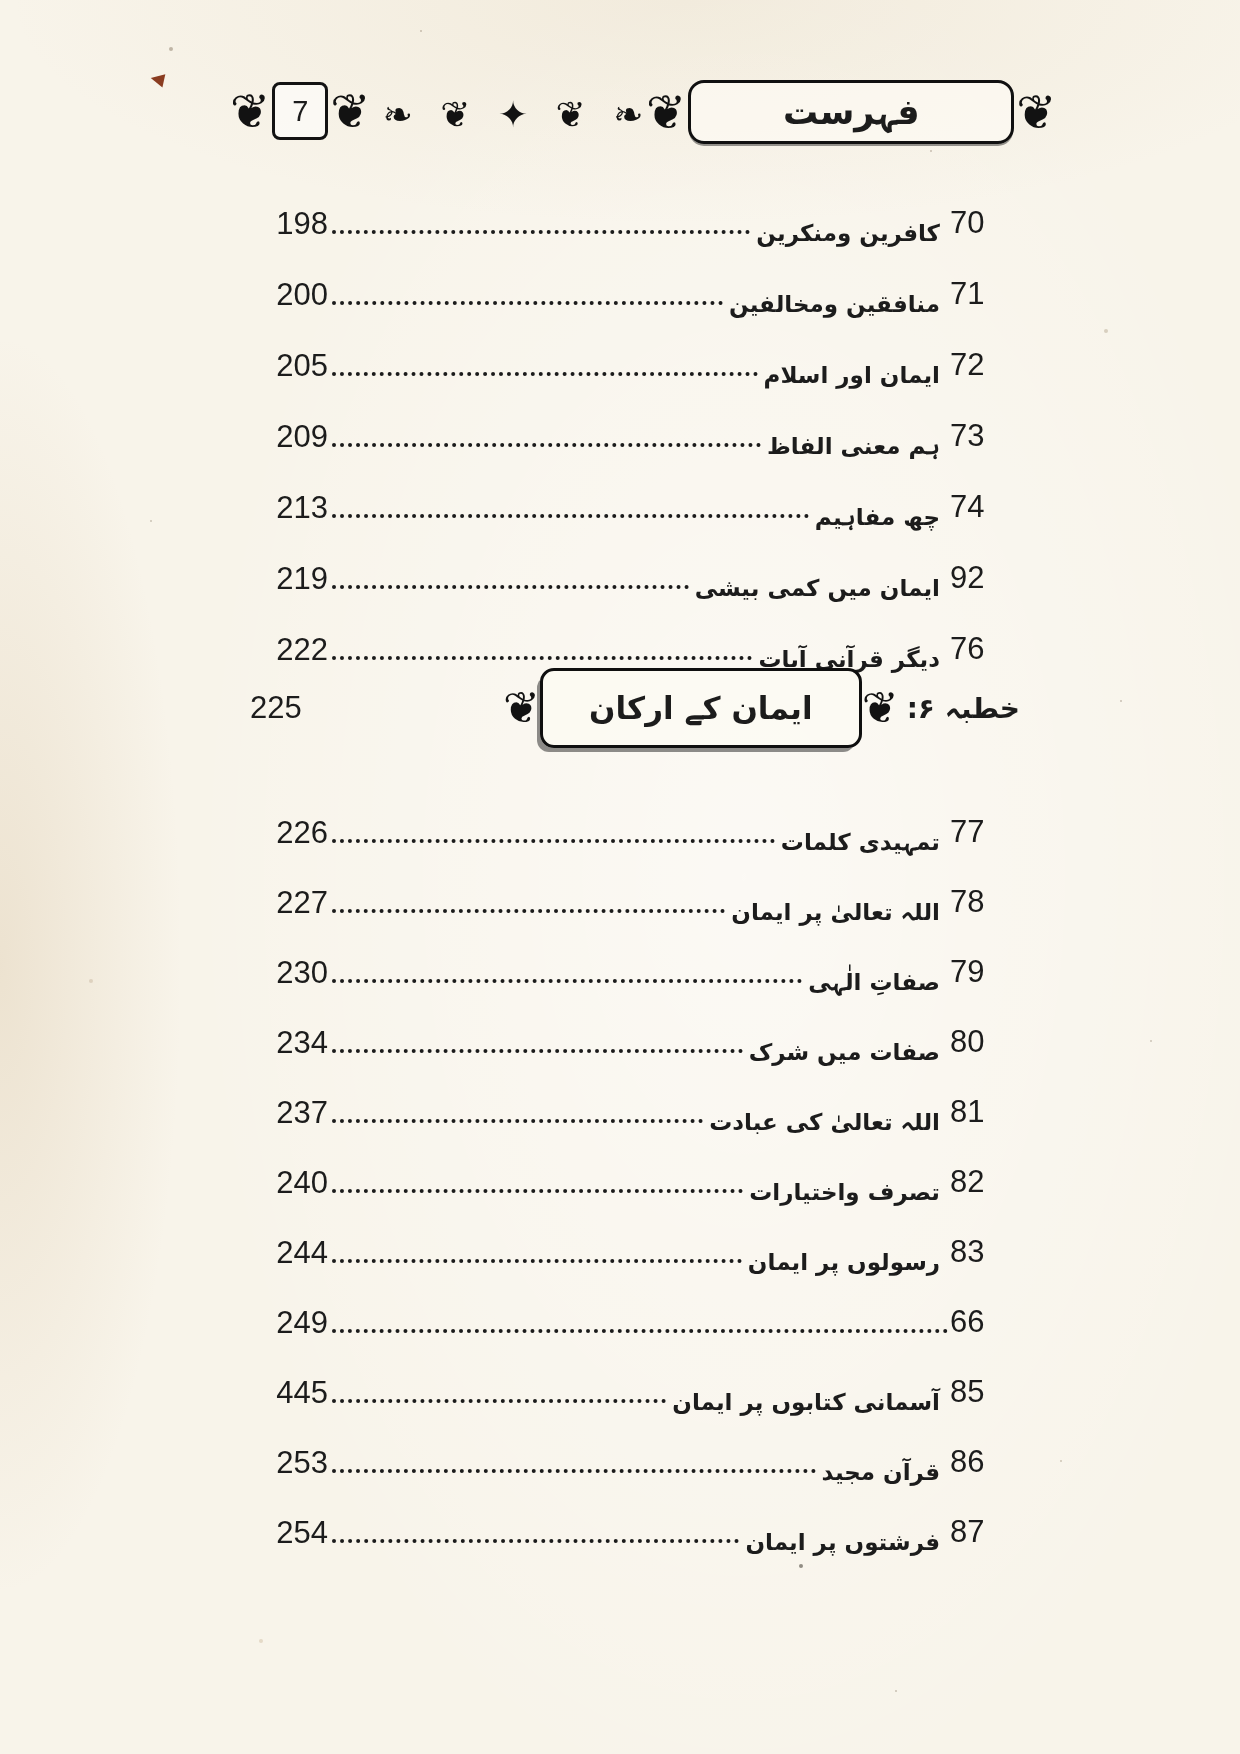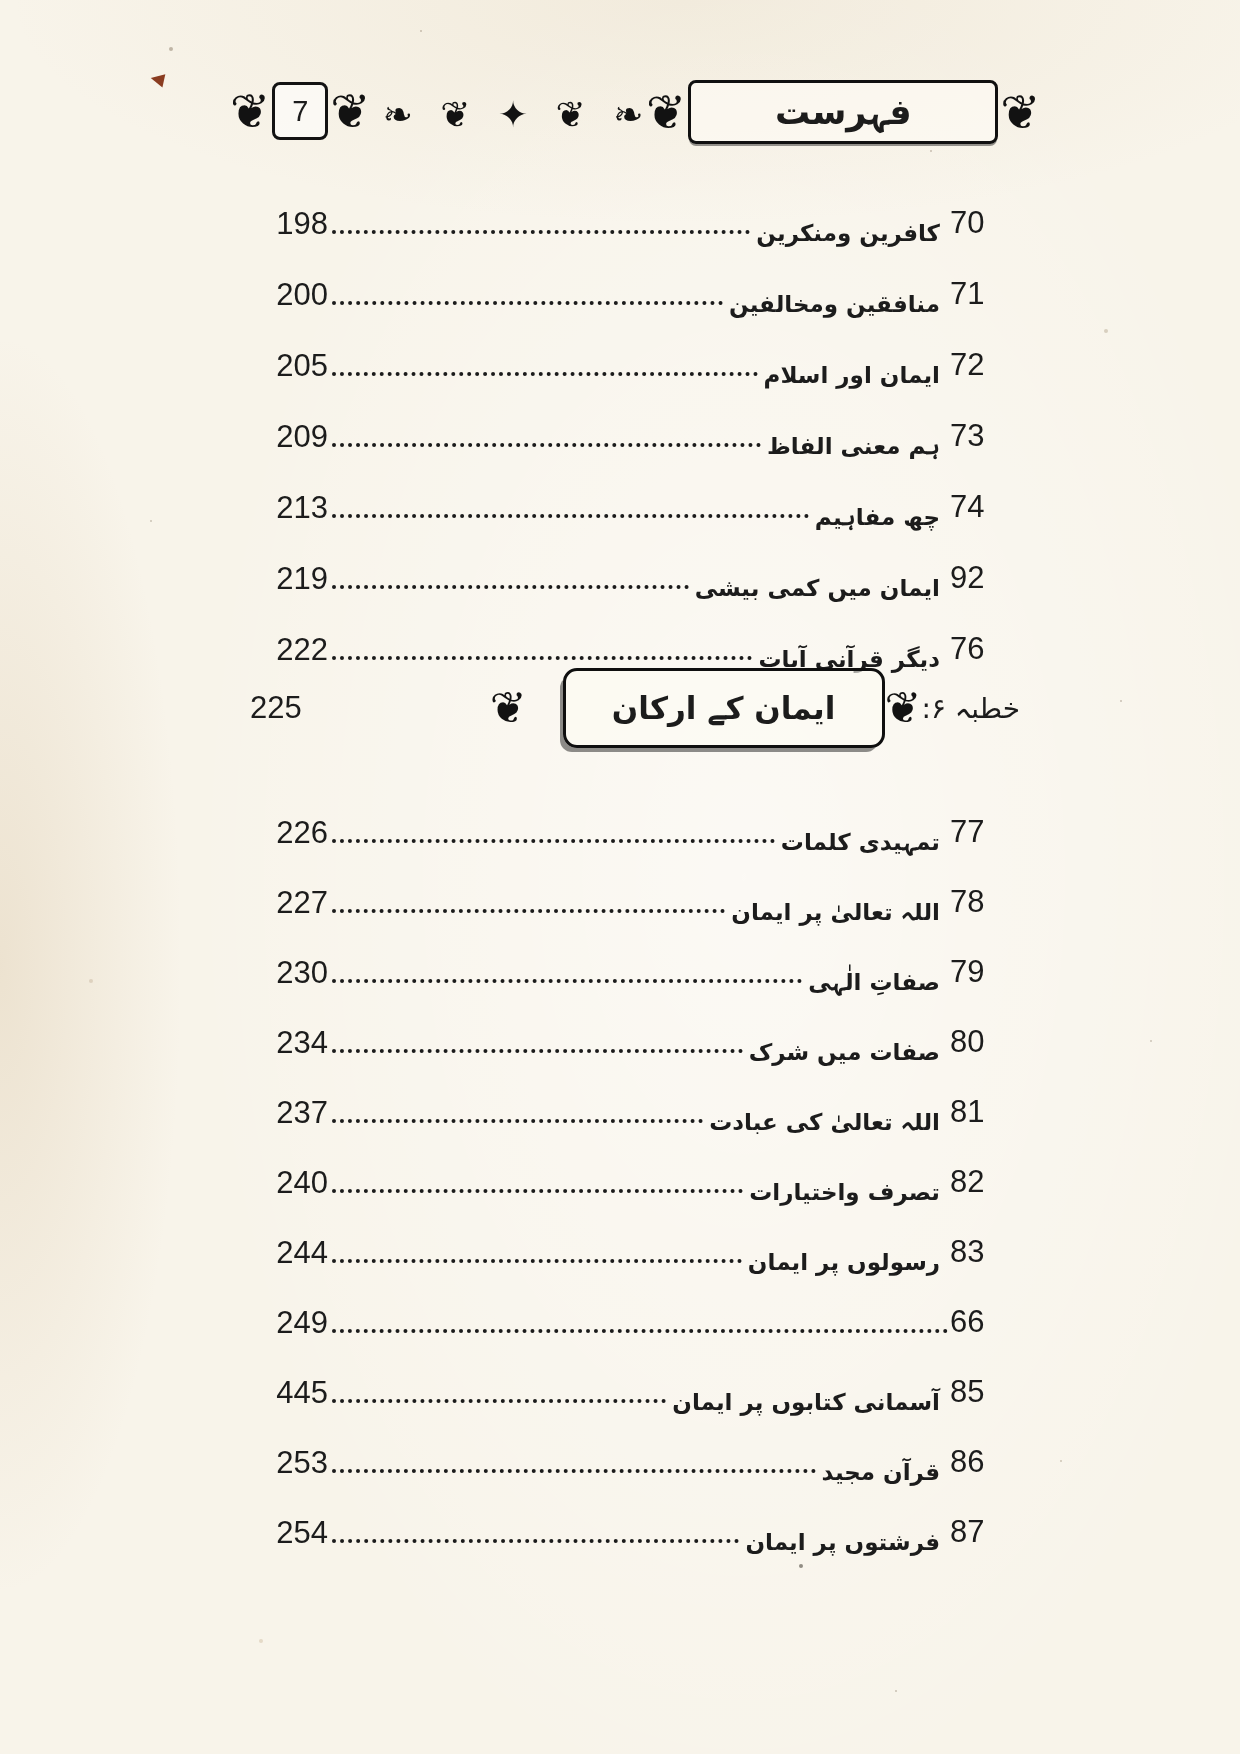--- a/index.html
+++ b/index.html
@@ -28,45 +28,45 @@
   
   .fleuron{font-size:48px;line-height:1;color:#121212;}
   .fleuron.small{font-size:44px;}
   .pagenum-group{position:absolute;left:230px;top:82px;display:flex;align-items:center;gap:2px;}
   .pagenum-box{width:50px;height:52px;border:3px solid #131313;border-radius:8px;
     display:flex;align-items:center;justify-content:center;
     font:29px "Liberation Sans", sans-serif;background:rgba(255,255,255,.55);}
   .chain-ornament{position:absolute;left:372px;top:94px;width:290px;text-align:center;
     font-size:36px;letter-spacing:8px;color:#121212;white-space:nowrap;}
   .title-group{position:absolute;left:646px;top:80px;display:flex;align-items:center;gap:2px;}
-  .title-box{min-width:268px;height:58px;border:3.5px solid #101010;border-radius:8px;
-    display:flex;align-items:center;justify-content:center;padding:0 18px;
+  .title-box{min-width:268px;height:58px;border:3.5px solid #101010;border-radius:16px;
+    display:flex;align-items:center;justify-content:center;padding:0 26px;
     font-weight:bold;font-size:35px;background:rgba(253,251,244,.65);
     box-shadow:0 3px 0 -1px rgba(25,25,25,.45);}
 
   
   .toc{position:absolute;left:250px;width:758px;}
   #toc-list-1{top:176px;}
   #toc-list-2{top:786px;}
   .toc-row{display:flex;direction:rtl;align-items:flex-end;height:71px;}
   #toc-list-2 .toc-row{height:70px;}
   .toc-serial{width:58px;text-align:left;font:31px "Liberation Sans", sans-serif;margin-bottom:6px;}
   .toc-title{font-size:23px;font-weight:bold;white-space:nowrap;margin:0 10px 1px 4px;
     font-family:"DejaVu Sans", sans-serif;}
   .toc-leader{flex:1;min-width:26px;border-bottom:4px dotted #1b1b1b;margin:0 2px 13px 4px;}
   .toc-page{width:78px;text-align:right;direction:ltr;font:31px "Liberation Sans", sans-serif;margin-bottom:5px;}
 
   
   .section-row{position:absolute;left:250px;top:652px;width:770px;height:112px;
     display:flex;direction:rtl;align-items:center;}
-  .section-label{font-size:28px;font-weight:normal;white-space:nowrap;margin-left:0;}
+  .section-label{font-size:28px;font-weight:bold;white-space:nowrap;margin-left:8px;}
   .section-box{min-width:268px;height:74px;border:3.5px solid #0f0f0f;border-radius:14px;
     display:flex;align-items:center;justify-content:center;padding:0 24px;
     font-size:31px;font-weight:bold;background:rgba(253,251,244,.6);
-    box-shadow:-5px 6px 0 -2px rgba(30,30,30,.5);margin-left:36px;}
+    box-shadow:-5px 6px 0 -2px rgba(30,30,30,.5);}
   .section-spacer{flex:1;}
   .section-page{width:78px;text-align:left;direction:ltr;font:31px "Liberation Sans", sans-serif;}
 </style>
 </head>
 <body>
 
 <div class="speckles"></div>
 <div class="red-mark"></div>
 
 <div class="pagenum-group">

